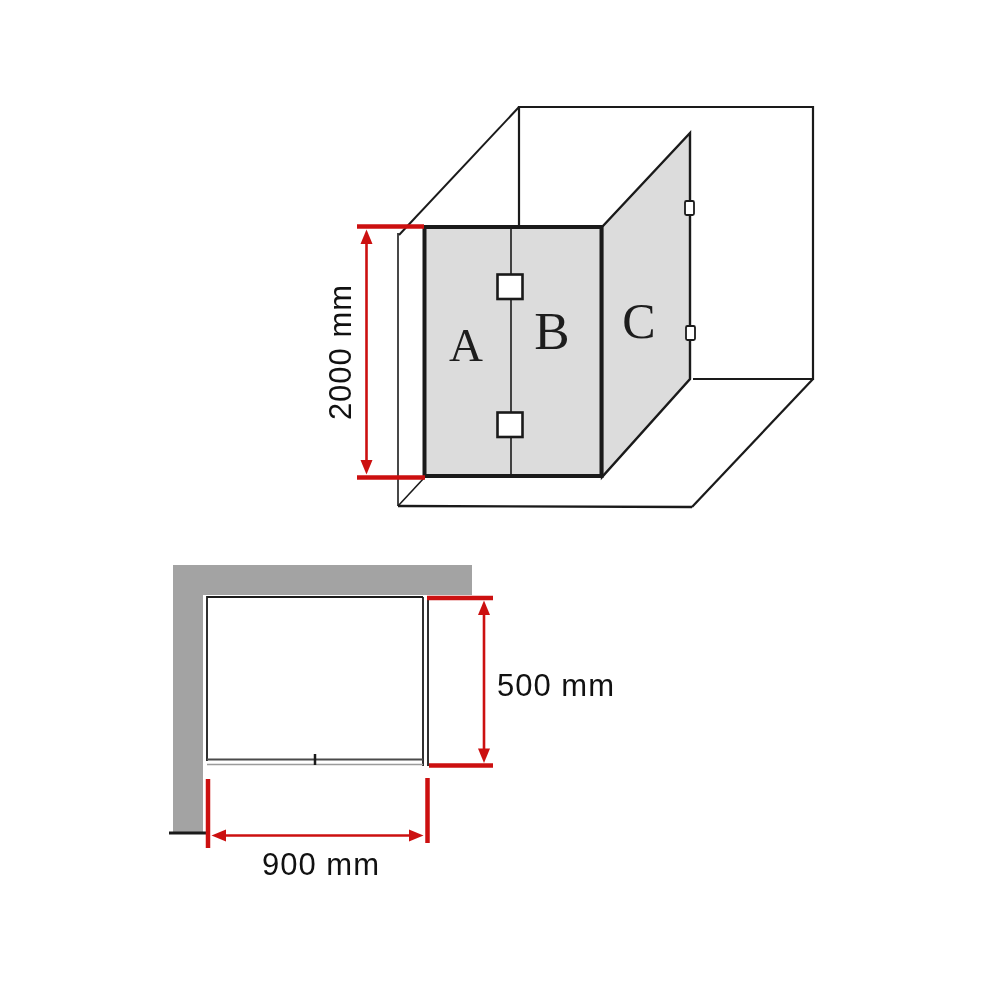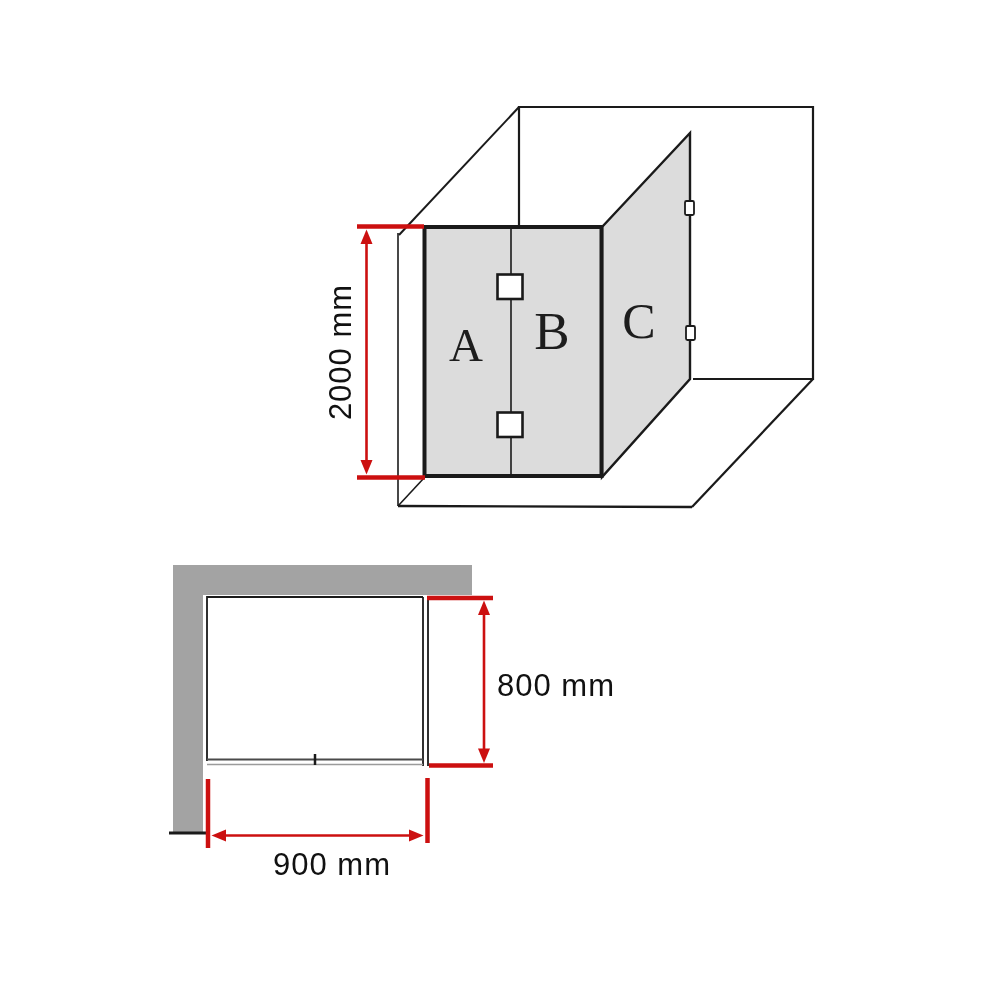--- a/index.html
+++ b/index.html
@@ -121,16 +121,16 @@
       </g>
     </g>
   </svg>
 
   <div class="panel-letter letter-a" style="left:466px; top:345px;">A</div>
   <div class="panel-letter letter-b" style="left:552px; top:331px;">B</div>
   <div class="panel-letter letter-c" style="left:639px; top:321px;">C</div>
 
   <div class="dim-label vertical" style="left:341px; top:352px;">2000 mm</div>
 
-  <div class="dim-label" style="left:556px; top:686px;">800 mm</div>
+  <div class="dim-label" style="left:556px; top:686px;">500 mm</div>
 
-  <div class="dim-label" style="left:332px; top:865px;">900 mm</div>
+  <div class="dim-label" style="left:321px; top:865px;">900 mm</div>
 </div>
 
 </body></html>

